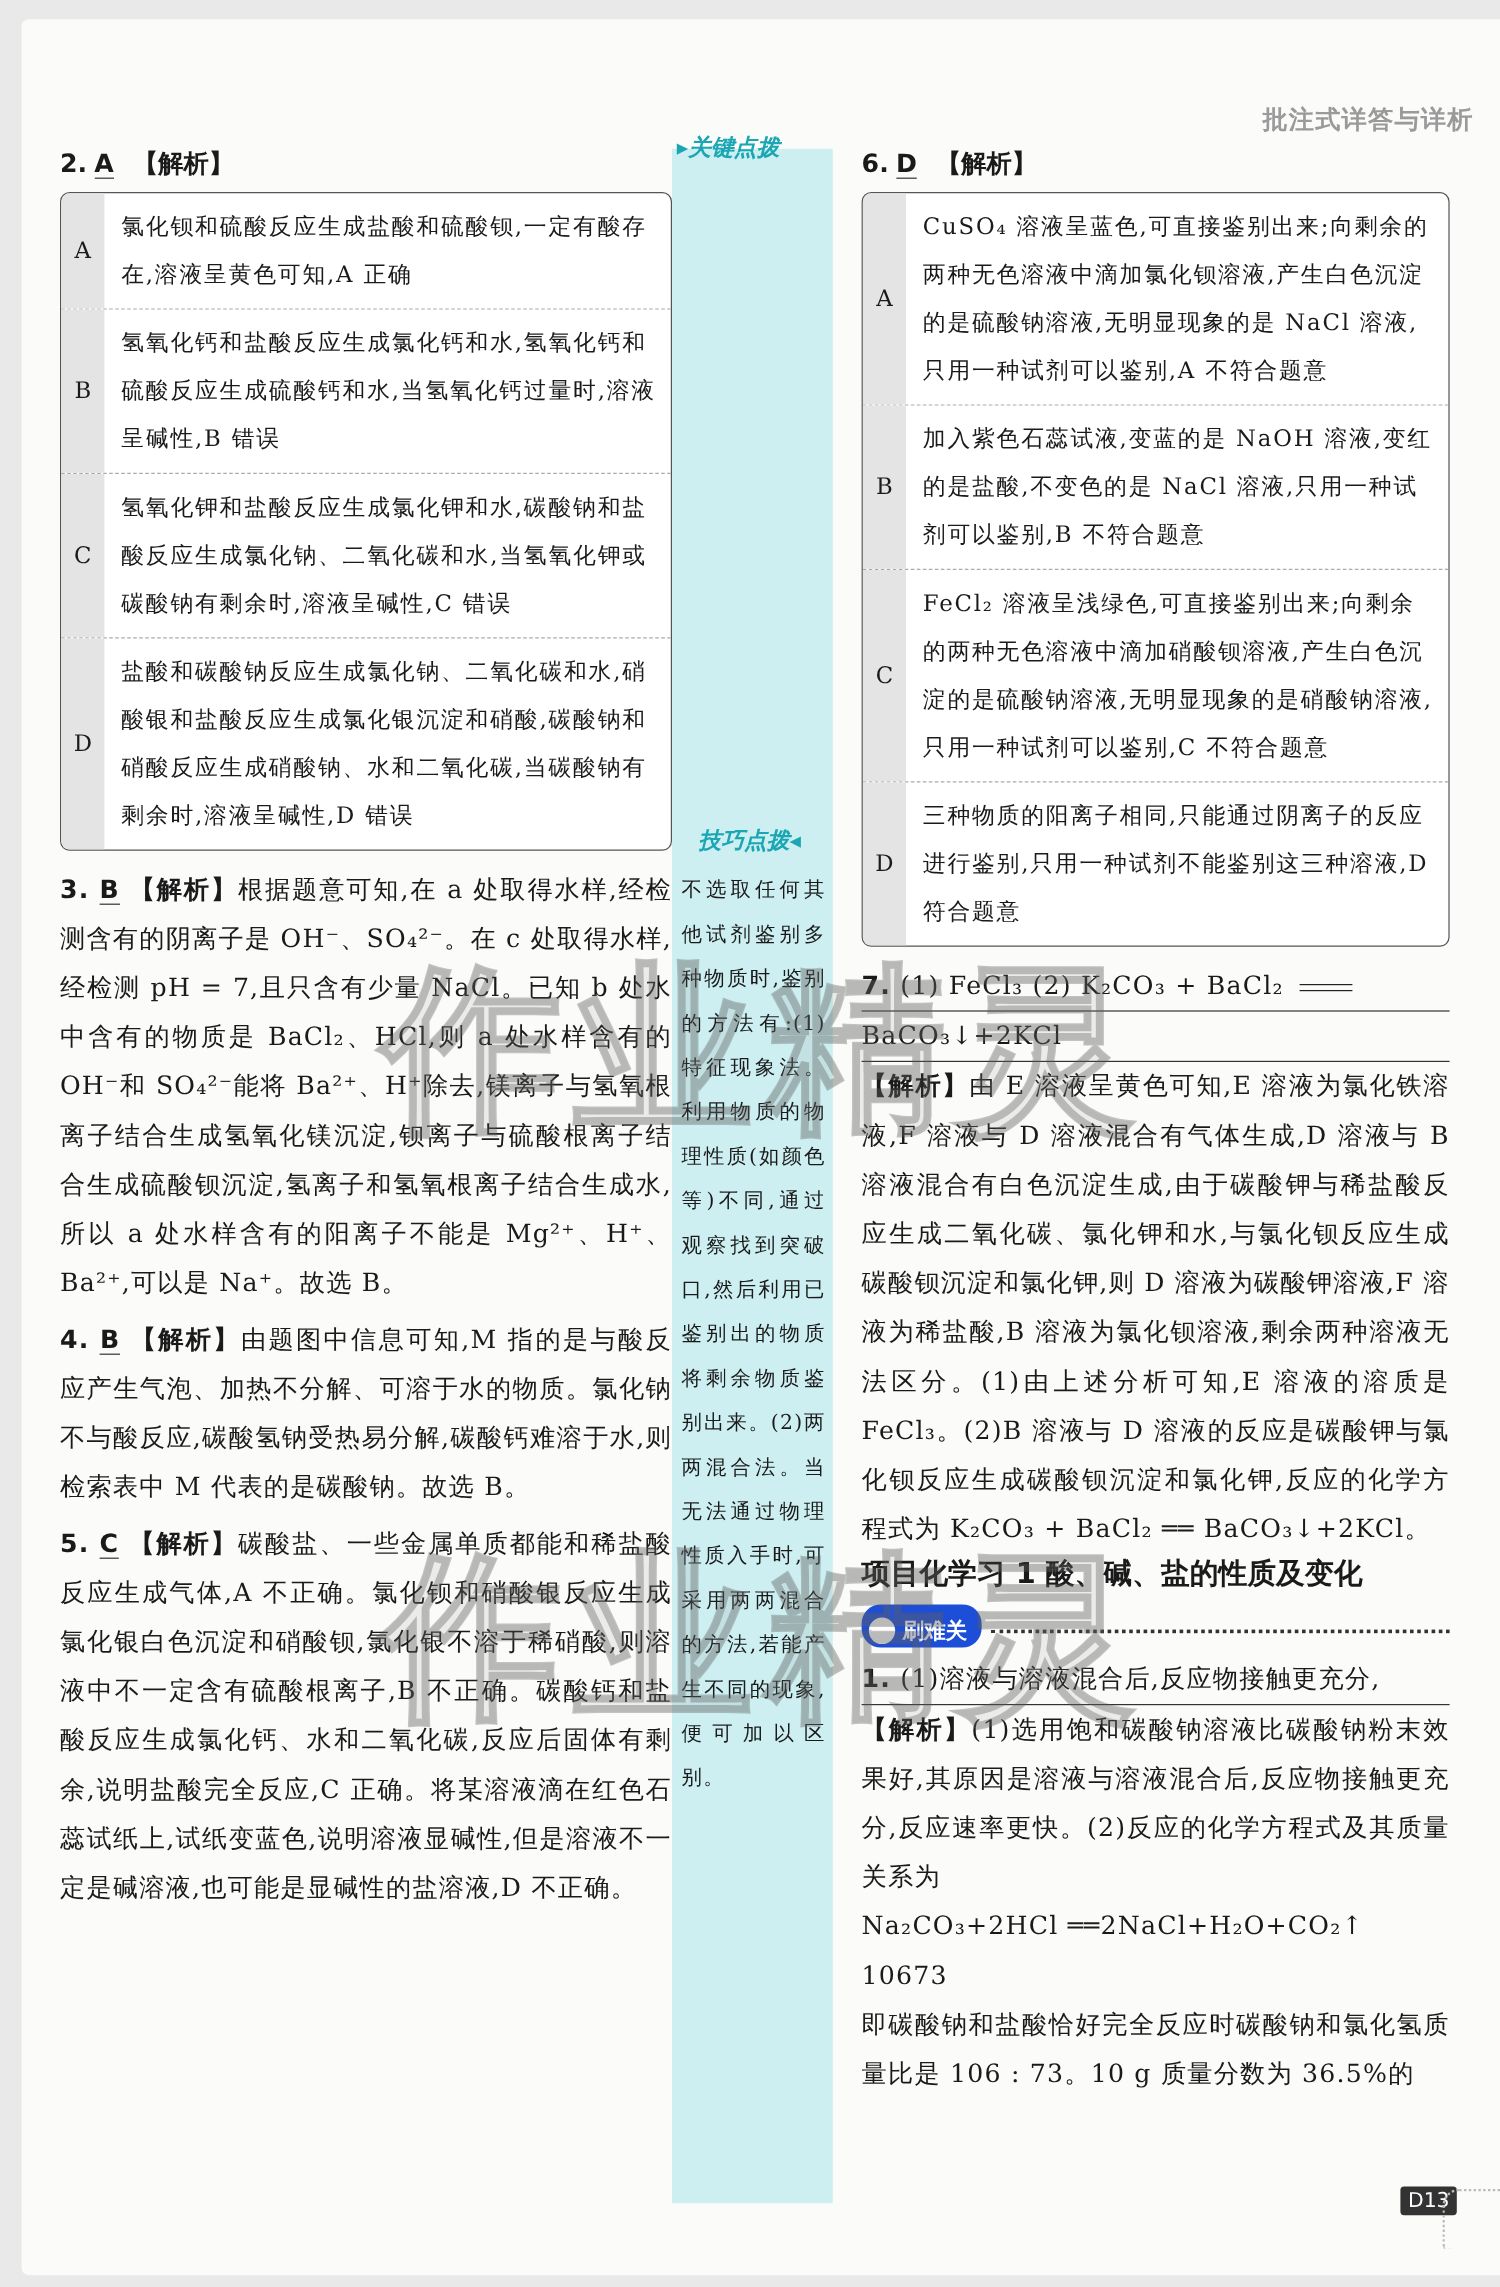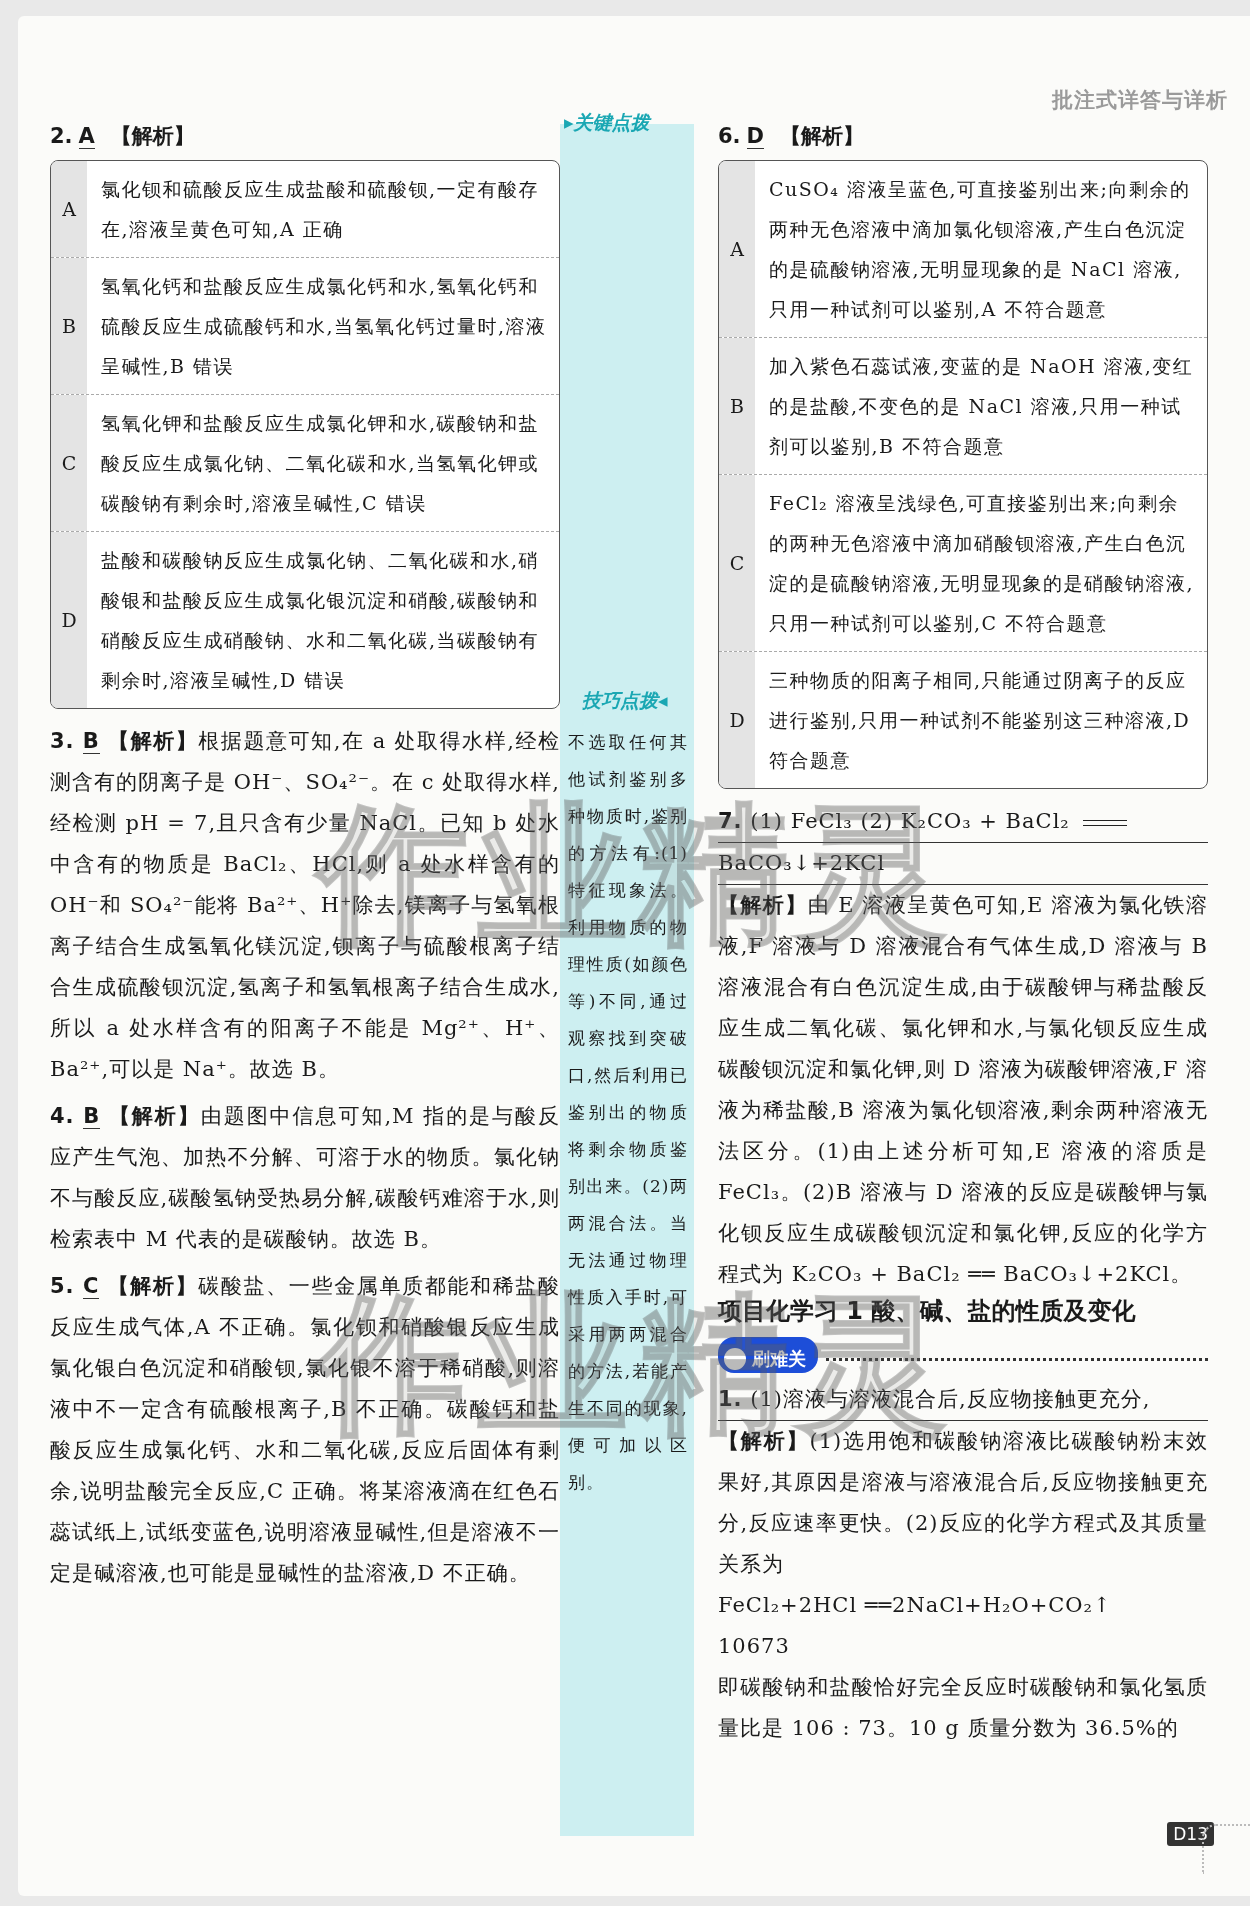--- a/index.html
+++ b/index.html
@@ -144,21 +144,21 @@
     </div>
 
     <div class="q-block para">
       <div class="underline">
         <span class="lead">1.</span>
         <span>(1)溶液与溶液混合后,反应物接触更充分,</span>
       </div>
       <div>
         <span class="lead">【解析】</span><span>(1)选用饱和碳酸钠溶液比碳酸钠粉末效果好,其原因是溶液与溶液混合后,反应物接触更充分,反应速率更快。(2)反应的化学方程式及其质量关系为</span>
       </div>
-      <div>FeCl₂+2HCl ══2NaCl+H₂O+CO₂↑</div>
+      <div>Na₂CO₃+2HCl ══2NaCl+H₂O+CO₂↑</div>
       <div style="display:flex; ">
         <span>106</span>
         <span>73</span>
       </div>
       <div>即碳酸钠和盐酸恰好完全反应时碳酸钠和氯化氢质量比是 106 : 73。10 g 质量分数为 36.5%的</div>
     </div>
   </div>
 
   <div class="watermark" style="left:300px; top:760px;">作业精灵</div>
   <div class="watermark" style="left:300px; top:1250px;">作业精灵</div>

